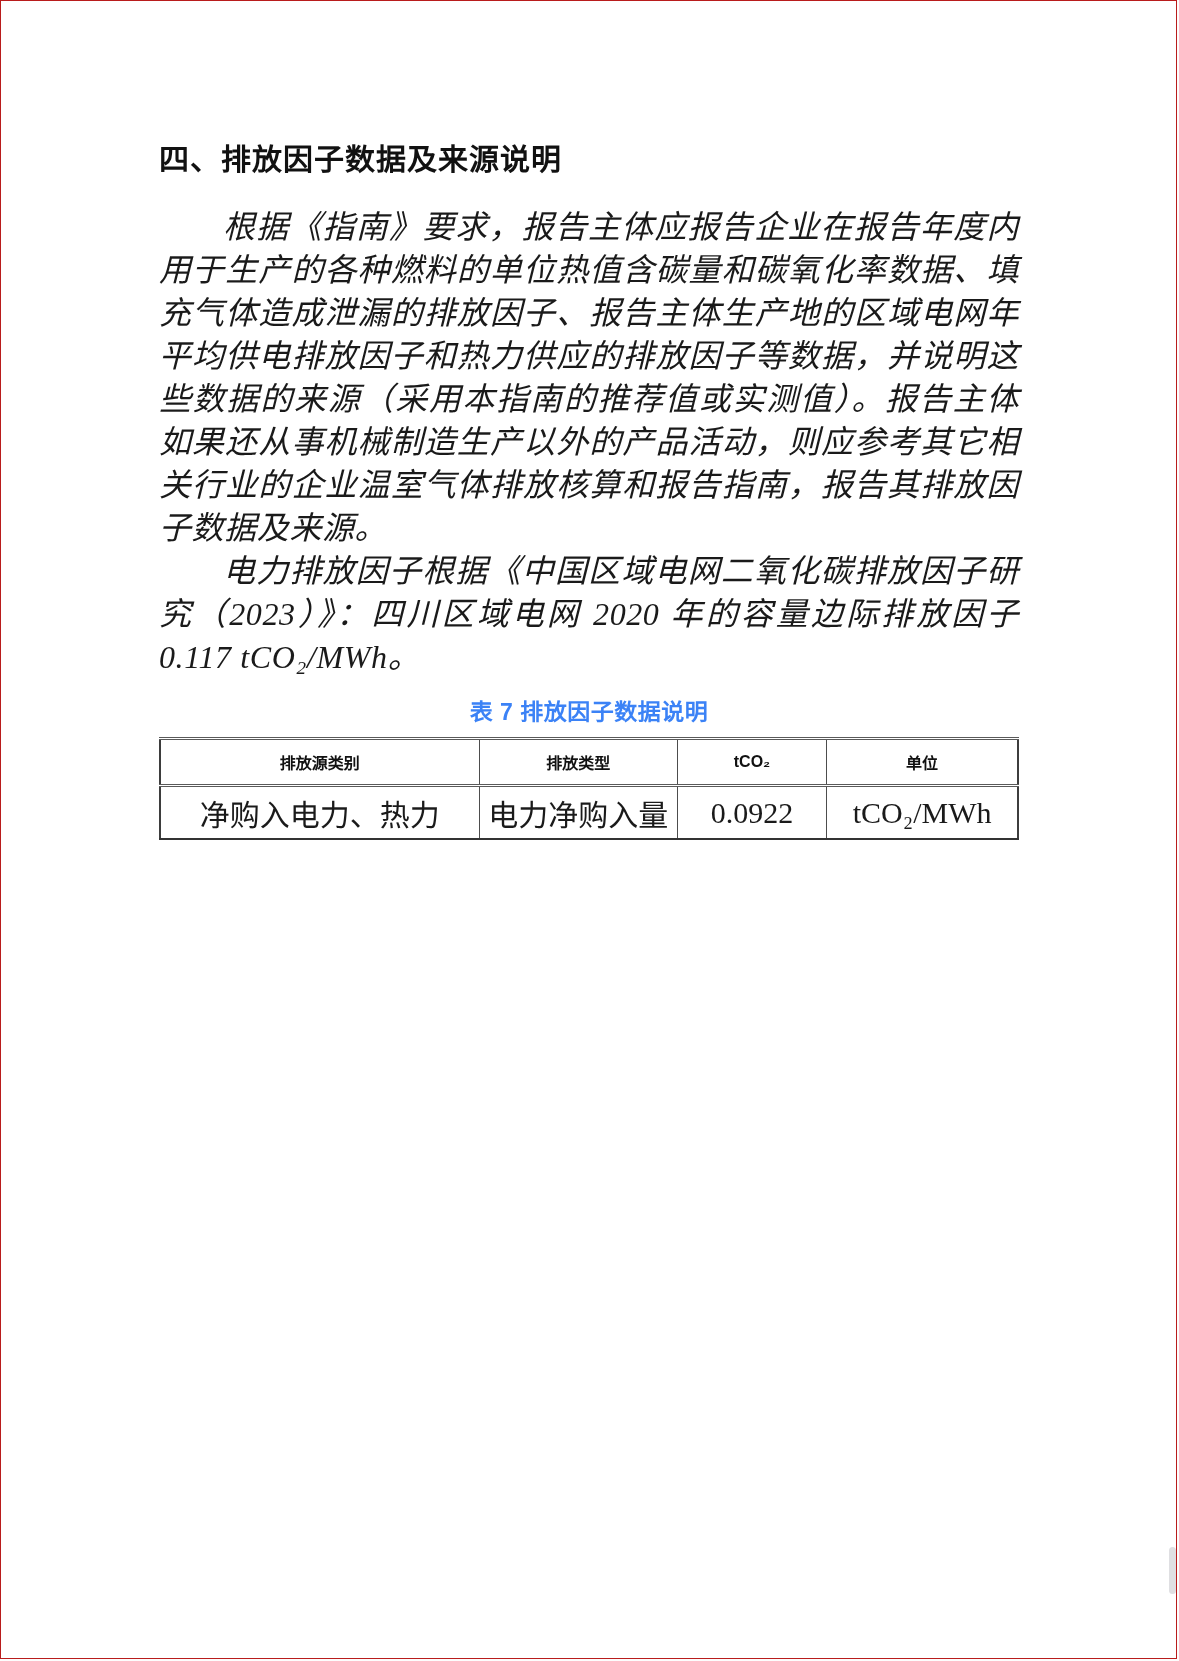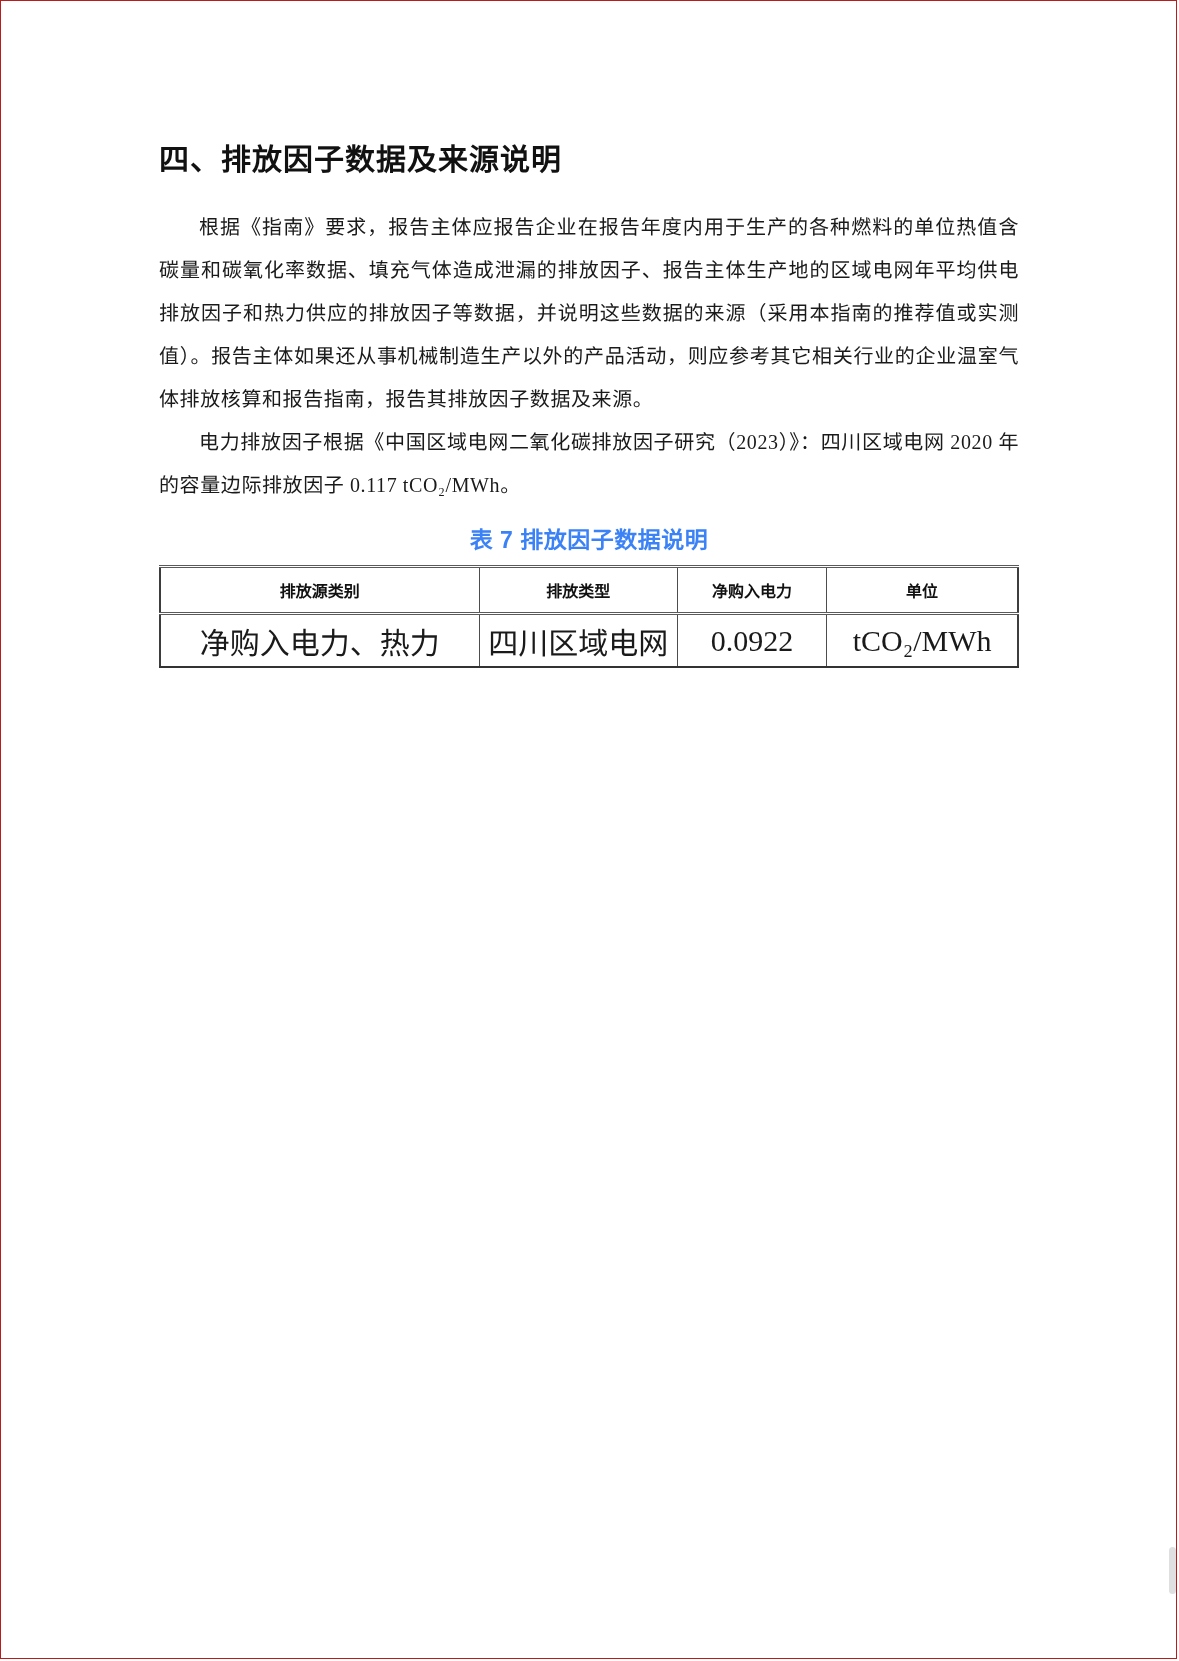--- a/index.html
+++ b/index.html
@@ -33,26 +33,27 @@
     margin: 140px 0 27px 0;
     font-family: "Liberation Sans", "DejaVu Sans", sans-serif;
     font-weight: 700;
     font-size: 30px;
     line-height: 38px;
     color: #111111;
     letter-spacing: 1px;
   }
   .para {
     margin: 0;
-    font-size: 20px;
+    font-size: 32px;
     line-height: 43px;
     letter-spacing: 0.6px;
     text-align: justify;
     text-indent: 2em;
     color: #1a1a1a;
+    font-style: italic;
   }
   .table-caption {
     margin: 14px 0 10px 0;
     text-align: center;
     font-family: "Liberation Sans", "DejaVu Sans", sans-serif;
     font-weight: 700;
     font-size: 23px;
     color: #3b82f6;
     letter-spacing: 0.5px;
   }
@@ -118,28 +119,28 @@
         <colgroup>
           <col style="width:37.2%">
           <col style="width:23.1%">
           <col style="width:17.4%">
           <col style="width:22.3%">
         </colgroup>
         <thead>
           <tr>
             <th>排放源类别</th>
             <th>排放类型</th>
-            <th>净购入电力</th>
+            <th>tCO₂</th>
             <th>单位</th>
           </tr>
         </thead>
         <tbody>
           <tr>
             <td>净购入电力、热力</td>
-            <td>四川区域电网</td>
+            <td>电力净购入量</td>
             <td>0.0922</td>
             <td>tCO₂/MWh</td>
           </tr>
         </tbody>
       </table>
 
     </div>
   </div>
 
   <div class="scrollbar-thumb"></div>

